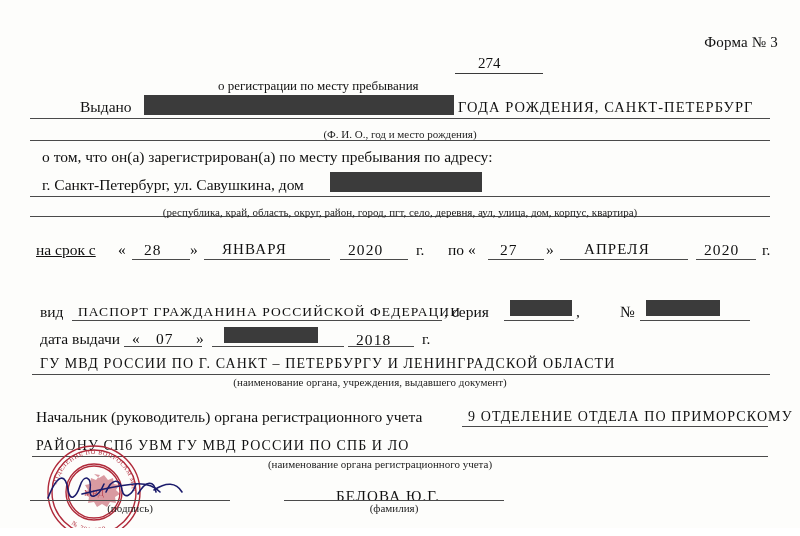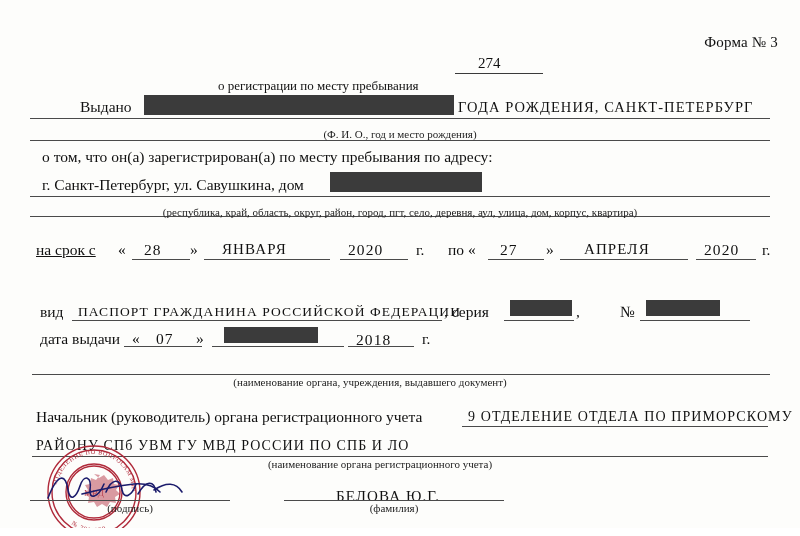--- a/index.html
+++ b/index.html
@@ -183,20 +183,21 @@
   <div class="t" style="left:132px; top:330px;">«</div>
   <div class="t sp" style="left:156px; top:330px;">07</div>
   <div class="t" style="left:196px; top:330px;">»</div>
   <div class="rule" style="left:124px; top:346px; width:78px;"></div>
   <div class="redact" style="left:224px; top:327px; width:94px; height:16px;"></div>
   <div class="rule" style="left:212px; top:346px; width:132px;"></div>
   <div class="t sp" style="left:356px; top:331px;">2018</div>
   <div class="rule" style="left:348px; top:346px; width:66px;"></div>
   <div class="t" style="left:422px; top:330px;">г.</div>
 
+  <div class="t sp" style="left:40px; top:356px; font-size:14px;">ГУ  МВД  РОССИИ  ПО  Г. САНКТ – ПЕТЕРБУРГУ  И  ЛЕНИНГРАДСКОЙ ОБЛАСТИ</div>
   <div class="rule" style="left:32px; top:374px; width:738px;"></div>
   <div class="cap" style="left:160px; top:376px; width:420px;">(наименование органа, учреждения, выдавшего документ)</div>
 
   <div class="t" style="left:36px; top:408px;">Начальник (руководитель) органа регистрационного учета</div>
   <div class="t sp" style="left:468px; top:409px; font-size:14px;">9 ОТДЕЛЕНИЕ ОТДЕЛА  ПО ПРИМОРСКОМУ</div>
   <div class="rule" style="left:462px; top:426px; width:306px;"></div>
   <div class="t sp" style="left:36px; top:438px; font-size:14px;">РАЙОНУ СПб УВМ  ГУ  МВД  РОССИИ  ПО СПБ  И  ЛО</div>
   <div class="rule" style="left:32px; top:456px; width:736px;"></div>
   <div class="cap" style="left:170px; top:458px; width:420px;">(наименование органа регистрационного учета)</div>
 

